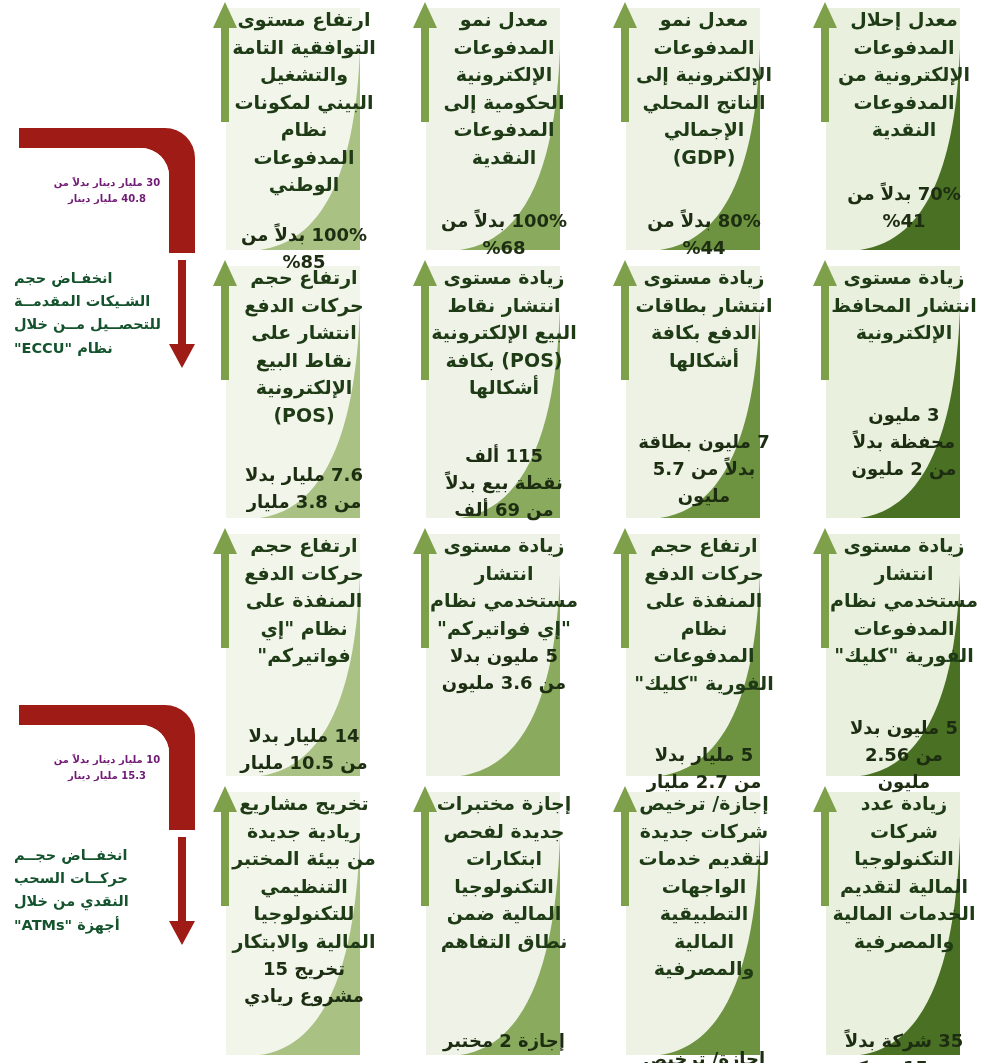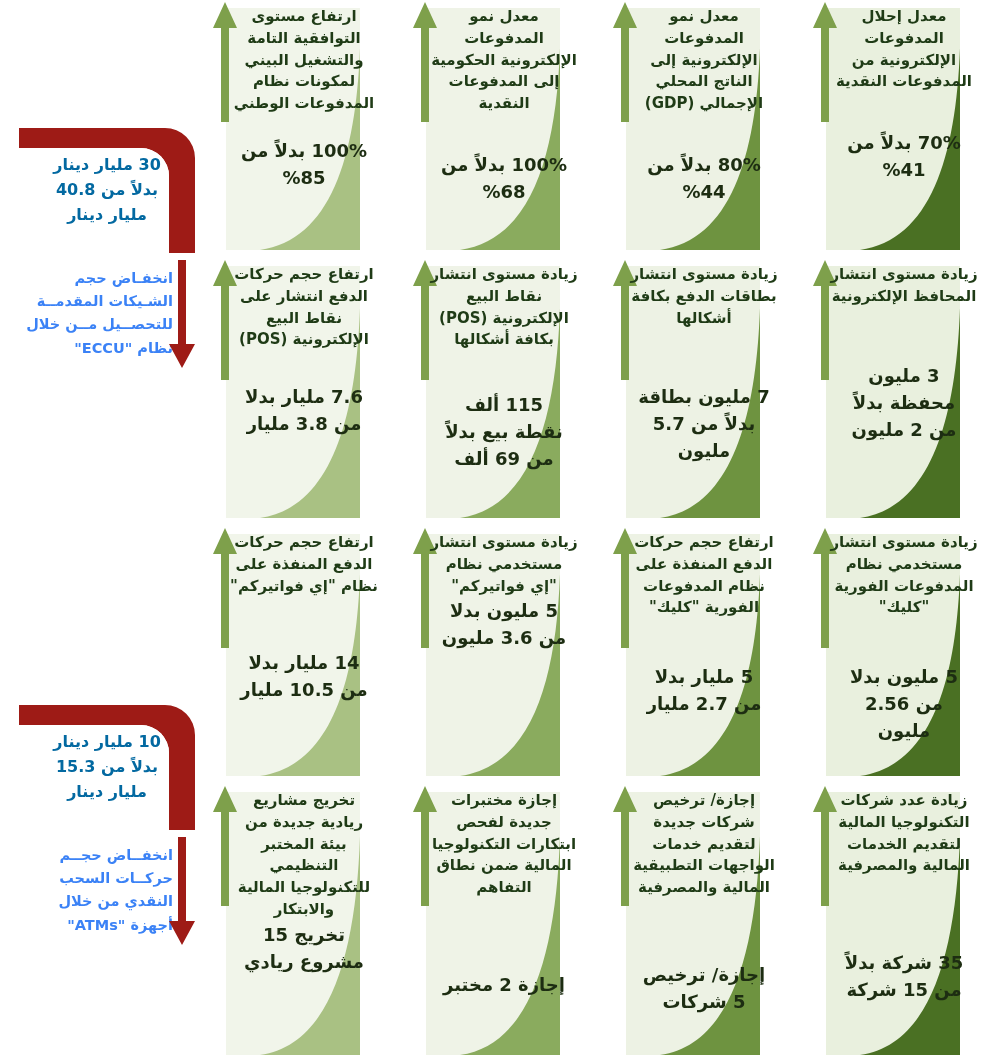--- a/index.html
+++ b/index.html
@@ -54,21 +54,21 @@
     position: relative;
     height: 100%;
     width: 100%;
   }
 
   .title {
     position: relative;
     z-index: 4;
     text-align: center;
     font-weight: bold;
-    font-size: 15px;
+    font-size: 19px;
     line-height: 1.45;
     color: #1f3b16;
     padding: 6px 26px 0 26px;
     box-sizing: border-box;
   }
   .value {
     position: relative;
     z-index: 4;
     text-align: center;
     font-weight: bold;
@@ -95,36 +95,36 @@
     inset: 0;
   }
   .callout .red-text {
     position: absolute;
     inset: 0;
     display: flex;
     align-items: center;
     justify-content: center;
     text-align: center;
     font-weight: bold;
-    font-size: 16px;
+    font-size: 10px;
     line-height: 1.55;
-    color: #0369a1;
+    color: #701a75;
     padding: 0 22px;
     box-sizing: border-box;
     z-index: 3;
   }
   .callout .caption {
     margin-top: 14px;
     padding-right: 30px;
     padding-left: 6px;
-    text-align: right;
+    text-align: left;
     font-weight: bold;
     font-size: 14.5px;
     line-height: 1.6;
-    color: #3b82f6;
+    color: #14532d;
   }
   .down-arrow {
     position: absolute;
     right: 6px;
     top: 132px;
   }
 </style>
 </head>
 <body>
 

